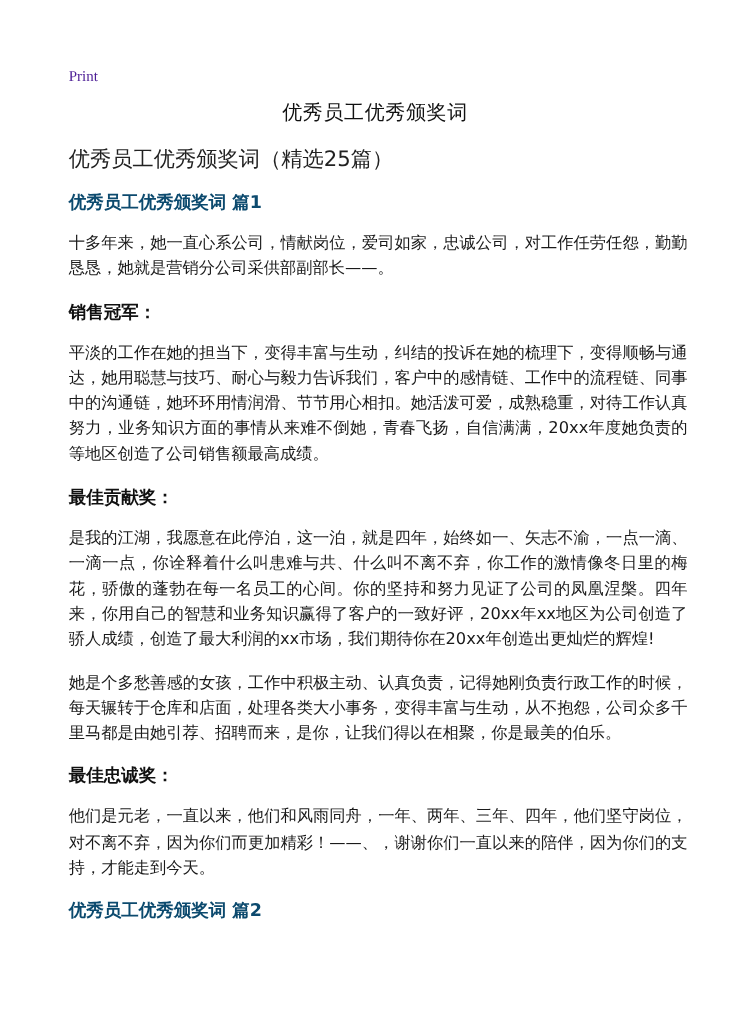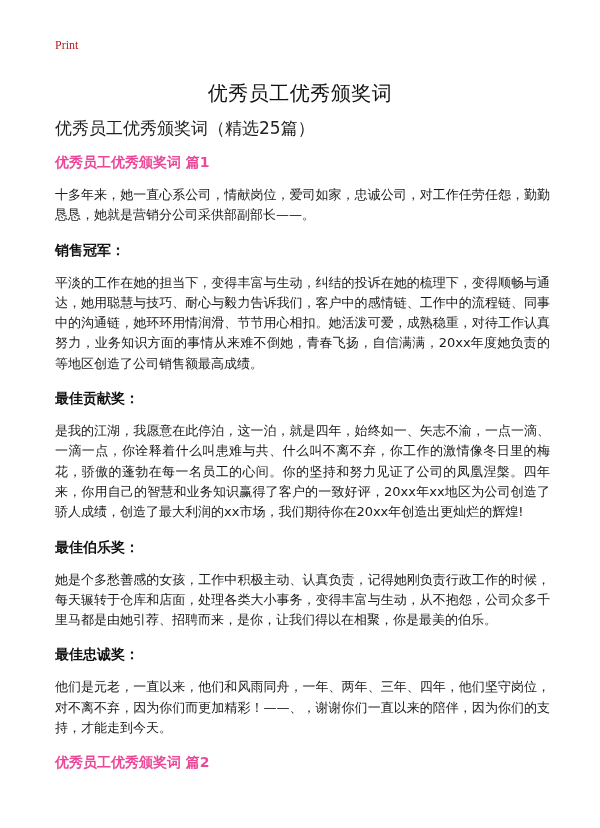--- a/index.html
+++ b/index.html
@@ -2,34 +2,34 @@
 <html><head>
 <meta charset="utf-8">
 <style>
   html, body { margin: 0; padding: 0; background: #ffffff; }
   body {
     width: 600px; height: 828px; overflow: hidden; position: relative;
     font-family: "DejaVu Sans", "Liberation Sans", sans-serif;
     color: #1a1a1a;
   }
   .print-label {
-    position: absolute; left: 55px; top: 38px;
+    position: absolute; left: 55px; top: 54px;
     font-family: "Liberation Serif", "DejaVu Serif", serif;
-    font-size: 12px; color: #b91c1c;
+    font-size: 12px; color: #4c1d95;
   }
   .doc-title {
     position: absolute; left: 0; width: 600px; top: 80px;
-    text-align: center; font-size: 20px; font-weight: normal; color: #111;
+    text-align: center; font-size: 16px; font-weight: normal; color: #111;
     letter-spacing: 0.5px; margin: 0;
   }
   .content {
     position: absolute; left: 55px; top: 118px; width: 495px;
   }
   .subtitle { font-size: 17px; line-height: 20px; margin: 0 0 14px 0; color: #222; }
-  .section-title { font-size: 14px; font-weight: bold; line-height: 20px; margin: 0 0 13px 0; color: #ec4899; }
+  .section-title { font-size: 14px; font-weight: bold; line-height: 20px; margin: 0 0 13px 0; color: #0c4a6e; }
   .award-title { font-size: 14px; font-weight: bold; line-height: 20px; margin: 0 0 13px 0; color: #111; }
   .para { font-size: 13px; line-height: 20.3px; margin: 0 0 14px 0; color: #1a1a1a; text-align: justify; }
 </style>
 </head>
 <body>
 
 <div class="print-label">Print</div>
 <h1 class="doc-title">优秀员工优秀颁奖词</h1>
 
 <div class="content">
@@ -46,21 +46,20 @@
       <p class="award-title">销售冠军：</p>
       <p class="para">平淡的工作在她的担当下，变得丰富与生动，纠结的投诉在她的梳理下，变得顺畅与通达，她用聪慧与技巧、耐心与毅力告诉我们，客户中的感情链、工作中的流程链、同事中的沟通链，她环环用情润滑、节节用心相扣。她活泼可爱，成熟稳重，对待工作认真努力，业务知识方面的事情从来难不倒她，青春飞扬，自信满满，20xx年度她负责的等地区创造了公司销售额最高成绩。</p>
     </div>
 
     <div>
       <p class="award-title">最佳贡献奖：</p>
       <p class="para">是我的江湖，我愿意在此停泊，这一泊，就是四年，始终如一、矢志不渝，一点一滴、一滴一点，你诠释着什么叫患难与共、什么叫不离不弃，你工作的激情像冬日里的梅花，骄傲的蓬勃在每一名员工的心间。你的坚持和努力见证了公司的凤凰涅槃。四年来，你用自己的智慧和业务知识赢得了客户的一致好评，20xx年xx地区为公司创造了骄人成绩，创造了最大利润的xx市场，我们期待你在20xx年创造出更灿烂的辉煌!</p>
     </div>
 
     <div>
-      <p class="award-title">最佳伯乐奖：</p>
       <p class="para">她是个多愁善感的女孩，工作中积极主动、认真负责，记得她刚负责行政工作的时候，每天辗转于仓库和店面，处理各类大小事务，变得丰富与生动，从不抱怨，公司众多千里马都是由她引荐、招聘而来，是你，让我们得以在相聚，你是最美的伯乐。</p>
     </div>
 
     <div>
       <p class="award-title">最佳忠诚奖：</p>
       <p class="para">他们是元老，一直以来，他们和风雨同舟，一年、两年、三年、四年，他们坚守岗位，对不离不弃，因为你们而更加精彩！——、，谢谢你们一直以来的陪伴，因为你们的支持，才能走到今天。</p>
     </div>
   </div>
 
   <div>

